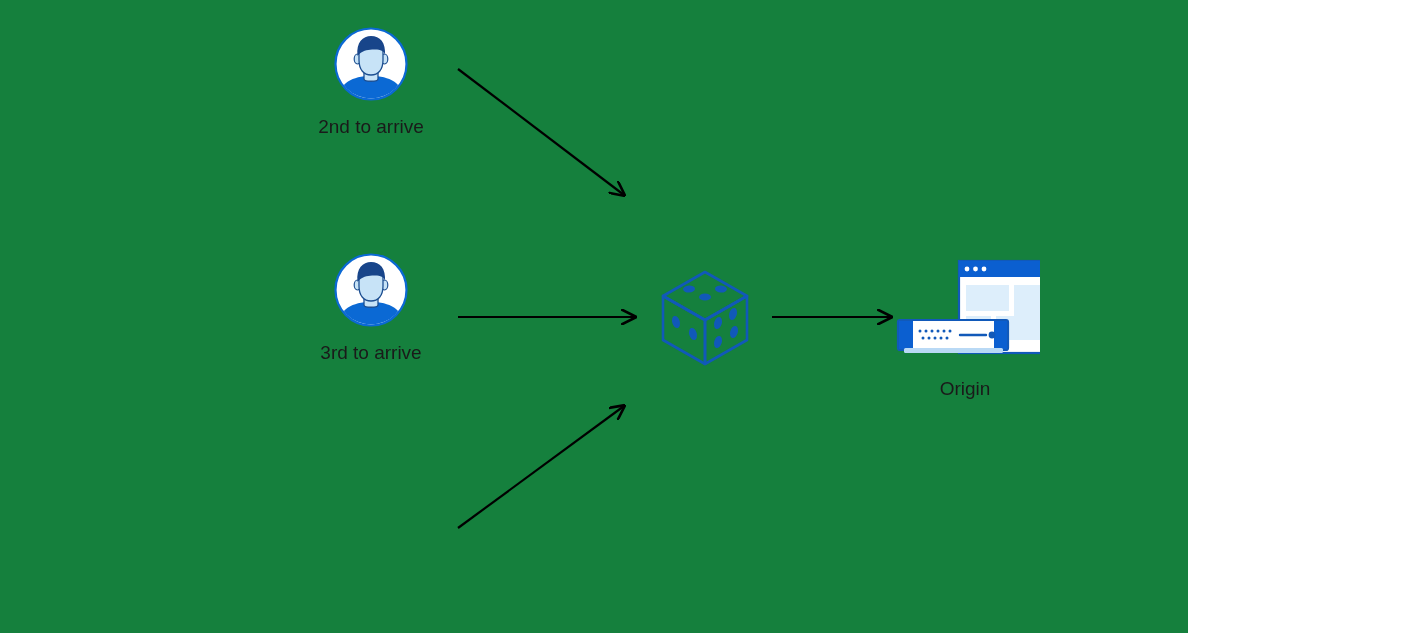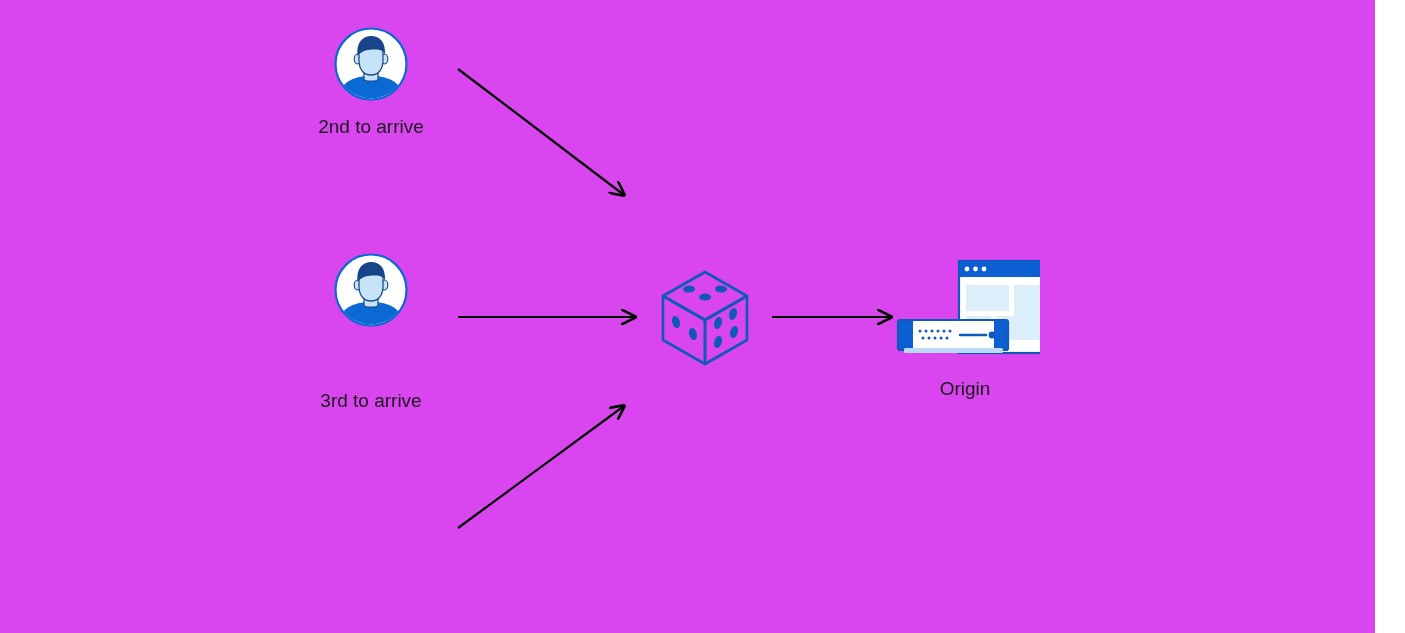--- a/index.html
+++ b/index.html
@@ -5,23 +5,23 @@
   html, body {
     margin: 0;
     padding: 0;
     background: #ffffff;
   }
   body {
     font-family: "Liberation Sans", sans-serif;
   }
   #canvas {
     position: relative;
-    width: 1375px;
+    width: 1188px;
     height: 633px;
-    background: #d946ef;
+    background: #15803d;
     overflow: hidden;
   }
   .node {
     position: absolute;
     display: flex;
     flex-direction: column;
     align-items: center;
   }
   .node-label {
     font-family: "Liberation Sans", sans-serif;
@@ -92,21 +92,21 @@
           <path d="M26 22 L50 22 L50 34 C50 44 45 49 38 49 C31 49 26 44 26 34 Z" fill="#c7e3f7" stroke="#1d4f91" stroke-width="1.3"></path>
 
           <path d="M24.5 30 C23 16 30 10 38 10 C47 10 53 16 52 30 C52 26 49 24 44 23.5
                    C38 23 31 24 27.5 27 C26 28.2 25 29 24.5 30 Z" fill="#18458a"></path>
         </g>
       </svg>
     </span>
     <div class="node-label">2nd to arrive</div>
   </div>
 
-  <div class="node avatar-node" style="left:291px; top:252px;gap:48px;">
+  <div class="node avatar-node" style="left:291px; top:252px;">
     <span class="icon-wrap">
       <svg width="76" height="76" viewBox="0 0 76 76">
         <circle cx="38" cy="38" r="35.5" fill="#ffffff" stroke="#0b69d4" stroke-width="2.2"></circle>
         <clipPath id="clipB">
             <circle cx="38" cy="38" r="34.5"></circle>
           </clipPath>
         <g clip-path="url(#clipB)">
           <path d="M5 76 C5 58 18 50 38 50 C58 50 71 58 71 76 Z" fill="#0b69d4"></path>
           <path d="M31 40 L31 53 C31 56 45 56 45 53 L45 40 Z" fill="#c7e3f7" stroke="#1d4f91" stroke-width="1.3"></path>
           <ellipse cx="24.5" cy="33" rx="3.3" ry="5" fill="#c7e3f7" stroke="#1d4f91" stroke-width="1.2"></ellipse>

